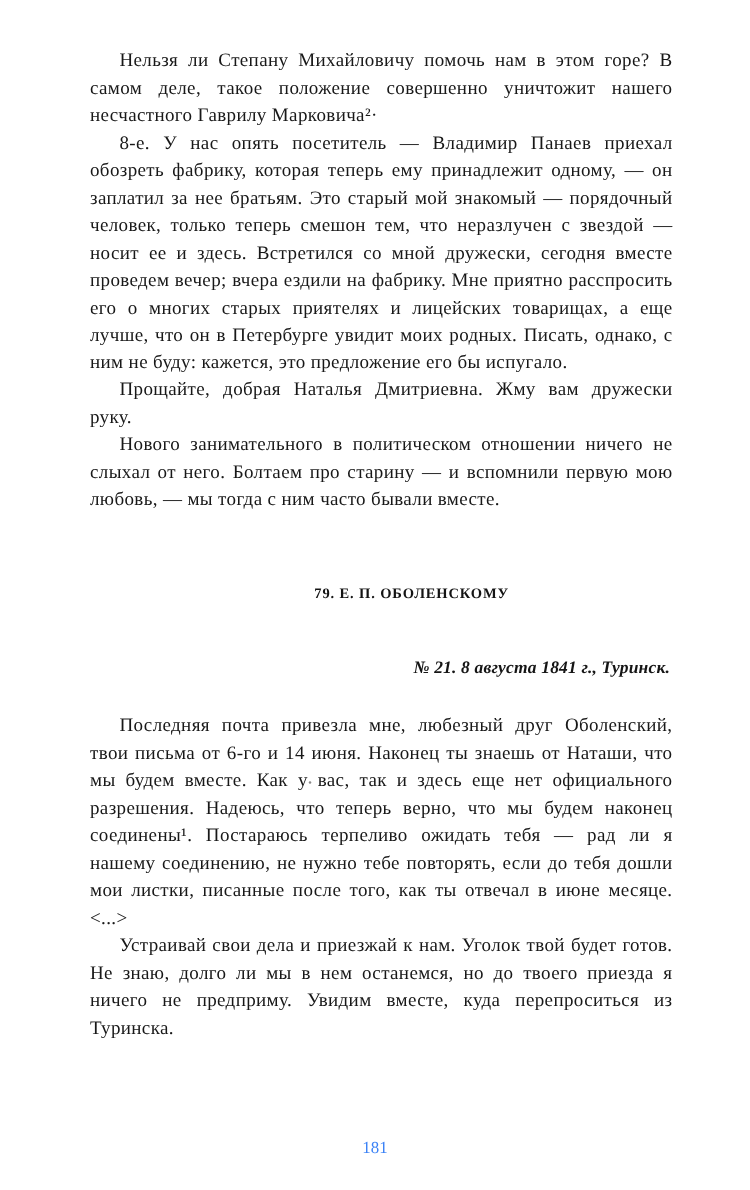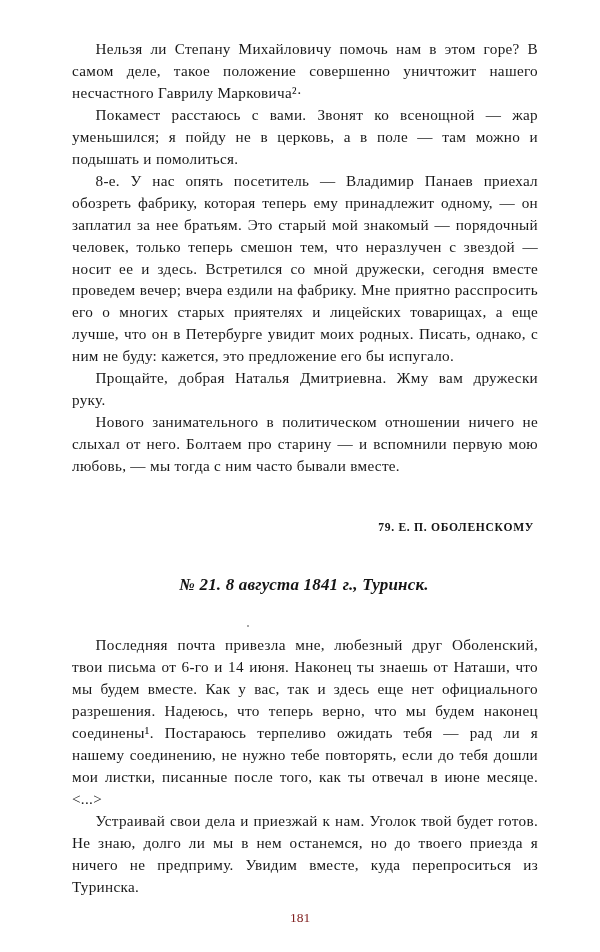--- a/index.html
+++ b/index.html
@@ -30,71 +30,70 @@
     text-justify: inter-word;
     color: #181818;
     letter-spacing: 0.02em;
   }
   .para {
     margin: 0;
     text-indent: 1.55em;
     text-align: justify;
   }
   .section-heading {
-    margin: 4px;
+    margin: 17px;
     padding-top: 40px;
     font-size: 11.6px;
     font-weight: bold;
-    text-align: right;
+    text-align: center;
     text-indent: 4.2em;
     letter-spacing: 0.06em;
     color: #141414;
   }
   .dateline {
-    margin: 12px;
+    margin: 0;
     padding-top: 29px;
-    font-size: 17px;
+    font-size: 14px;
     font-style: italic;
     font-weight: bold;
-    text-align: center;
+    text-align: right;
     padding-right: 2px;
     color: #151515;
     letter-spacing: 0.01em;
   }
   .letter-body {
     padding-top: 27px;
   }
   .page-number {
     position: absolute;
     left: 0;
     right: 0;
     bottom: 26px;
     text-align: center;
     font-size: 13.5px;
-    color: #7f1d1d;
+    color: #3b82f6;
     font-family: "Liberation Serif", serif;
   }
   .dot-mark {
     position: absolute;
     left: 247px;
     top: 625px;
     width: 2px;
     height: 2px;
     background: #8a8a8a;
     border-radius: 50%;
   }
 </style>
 </head>
 <body>
 
 <div class="page">
 
   <div class="text-block">
     <p class="para">Нельзя ли Степану Михайловичу помочь нам в этом горе? В самом деле, такое положение совершенно уничтожит нашего несчастного Гаврилу Марковича²·</p>
-    <p class="para">Покамест расстаюсь с вами. Звонят ко всенощной — жар уменьшился; я пойду не в церковь, а в поле — там можно и подышать и помолиться.</p>
     <p class="para">8-е. У нас опять посетитель — Владимир Панаев приехал обозреть фабрику, которая теперь ему принадлежит одному, — он заплатил за нее братьям. Это старый мой знакомый — порядочный человек, только теперь смешон тем, что неразлучен с звездой — носит ее и здесь. Встретился со мной дружески, сегодня вместе проведем вечер; вчера ездили на фабрику. Мне приятно расспросить его о многих старых приятелях и лицейских товарищах, а еще лучше, что он в Петербурге увидит моих родных. Писать, однако, с ним не буду: кажется, это предложение его бы испугало.</p>
     <p class="para">Прощайте, добрая Наталья Дмитриевна. Жму вам дружески руку.</p>
     <p class="para">Нового занимательного в политическом отношении ничего не слыхал от него. Болтаем про старину — и вспомнили первую мою любовь, — мы тогда с ним часто бывали вместе.</p>
   </div>
 
   <h2 class="section-heading">79. Е. П. ОБОЛЕНСКОМУ</h2>
 
   <p class="dateline">№ 21. 8 августа 1841 г., Туринск.</p>
 
   <div class="text-block letter-body">

